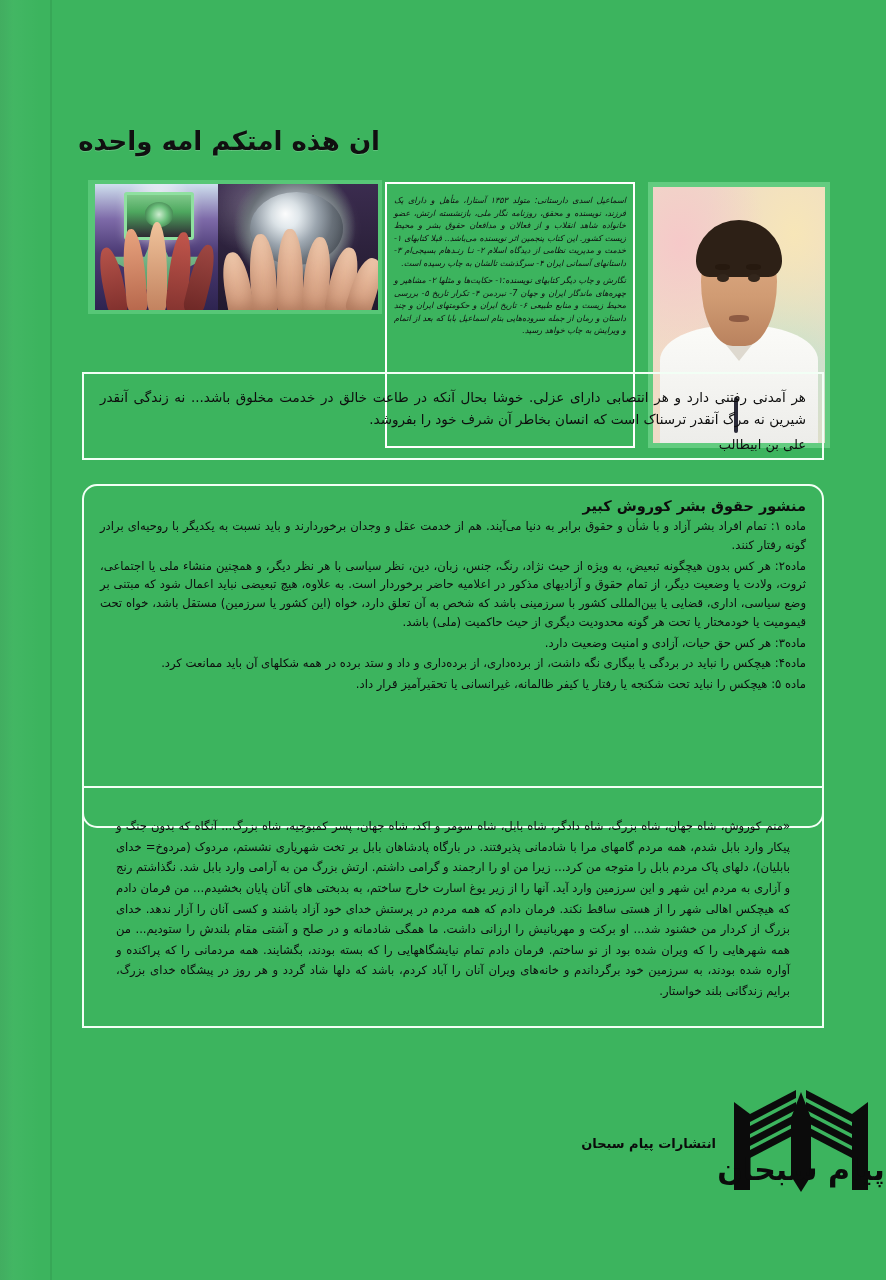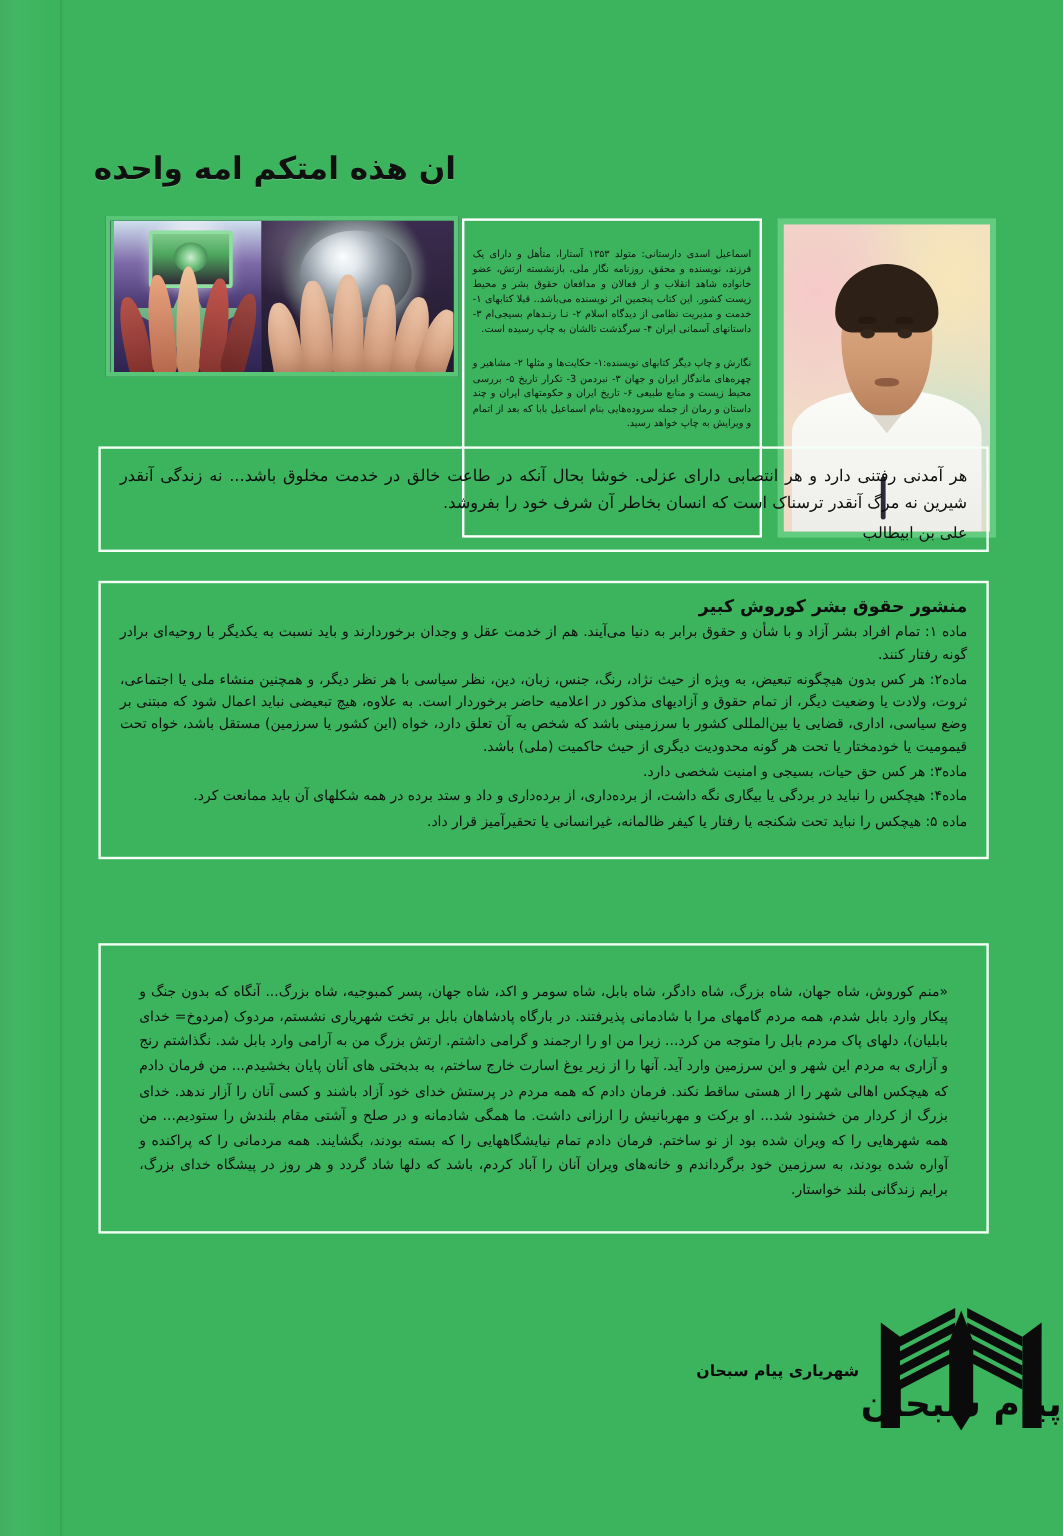--- a/index.html
+++ b/index.html
@@ -126,21 +126,21 @@
     box-sizing:border-box;
     border:2px solid #ffffff;
     padding:5px 7px 4px 7px;
     direction:rtl;
     text-align:justify;
     color:#101010;
     font-size:8.1px;
     line-height:1.55;
     overflow:hidden;
   }
-  .bio p{margin:16px 0 3px 0;}
+  .bio p{margin:5px 0 3px 0;font-style:italic;}
 
   
   .portrait{
     position:absolute;left:648px;top:96px;
     width:182px;height:266px;
     box-sizing:border-box;
     border:5px solid #63cc80;
     background:linear-gradient(135deg,#f4d8c9 0%,#f2e0cd 22%,#cfe6da 45%,#f7dcc6 70%,#e9d4bf 100%);
     overflow:hidden;
   }
@@ -177,21 +177,21 @@
     border:2px solid #f2fff5;
     direction:rtl;
     color:#0d0d0d;
     text-align:justify;
   }
   .box .inner{padding:12px 16px 10px 16px;}
   .quote-box{left:82px;right:62px;top:372px;height:88px;}
   .quote-box .line{font-size:13.5px;line-height:1.65;margin:0;}
   .quote-box .attrib{font-size:13px;margin:6px 0 0 0;text-align:right;}
 
-  .charter-box{left:82px;right:62px;top:484px;height:232px;}
+  .charter-box{left:82px;right:62px;top:484px;height:344px;border-radius:15px;}
   .charter-title{font-size:14.5px;font-weight:bold;margin:0 0 3px 0;text-align:right;}
   .charter-box p.art{font-size:11.6px;line-height:1.62;margin:0 0 2px 0;}
 
   .cyrus-box{left:82px;right:62px;top:786px;height:242px;}
   .cyrus-box p{font-size:11.6px;line-height:1.78;margin:16px;text-align:justify;}
 
   
   .publisher{
     position:absolute;left:0;right:0;top:1072px;
     display:flex;align-items:center;
@@ -229,21 +229,21 @@
         <div class="rhand a"></div>
         <div class="rhand b"></div>
         <div class="rhand c"></div>
         <div class="rhand d"></div>
         <div class="rhand e"></div>
       </div>
     </div>
 
     <div class="bio">
       <p>اسماعیل اسدی دارستانی: متولد ۱۳۵۳ آستارا، متأهل و دارای یک فرزند، نویسنده و محقق، روزنامه نگار ملی، بازنشسته ارتش، عضو خانواده شاهد انقلاب و از فعالان و مدافعان حقوق بشر و محیط زیست کشور. این کتاب پنجمین اثر نویسنده می‌باشد.. قبلا کتابهای ۱- خدمت و مدیریت نظامی از دیدگاه اسلام ۲- نـا رنـدهام بسیجی‌ام ۳- داستانهای آسمانی ایران ۴- سرگذشت تالشان به چاپ رسیده است.</p>
-      <p>نگارش و چاپ دیگر کتابهای نویسنده:۱- حکایت‌ها و مثلها ۲- مشاهیر و چهره‌های ماندگار ایران و جهان ۳- نبردمن 3- تکرار تاریخ ۵- بررسی محیط زیست و منابع طبیعی ۶- تاریخ ایران و حکومتهای ایران و چند داستان و رمان از جمله سروده‌هایی بنام اسماعیل بابا که بعد از اتمام و ویرایش به چاپ خواهد رسید.</p>
+      <p>نگارش و چاپ دیگر کتابهای نویسنده:۱- حکایت‌ها و مثلها ۲- مشاهیر و چهره‌های ماندگار ایران و جهان 7- نبردمن ۴- تکرار تاریخ ۵- بررسی محیط زیست و منابع طبیعی ۶- تاریخ ایران و حکومتهای ایران و چند داستان و رمان از جمله سروده‌هایی بنام اسماعیل بابا که بعد از اتمام و ویرایش به چاپ خواهد رسید.</p>
     </div>
 
     <div class="portrait">
       <div class="p-bg"></div>
       <div class="p-body"></div>
       <div class="p-neck"></div>
       <div class="p-collar"></div>
       <div class="p-face"></div>
       <div class="p-hair"></div>
       <div class="p-brow l"></div>
@@ -260,21 +260,21 @@
       <p class="line">هر آمدنی رفتنی دارد و هر انتصابی دارای عزلی. خوشا بحال آنکه در طاعت خالق در خدمت مخلوق باشد... نه زندگی آنقدر شیرین نه مرگ آنقدر ترسناک است که انسان بخاطر آن شرف خود را بفروشد.</p>
       <p class="attrib">علی بن ابیطالب</p>
     </div>
   </div>
 
   <div class="box charter-box">
     <div class="inner">
       <p class="charter-title">منشور حقوق بشر کوروش کبیر</p>
       <p class="art">ماده ۱: تمام افراد بشر آزاد و با شأن و حقوق برابر به دنیا می‌آیند. هم از خدمت عقل و وجدان برخوردارند و باید نسبت به یکدیگر با روحیه‌ای برادر گونه رفتار کنند.</p>
       <p class="art">ماده۲: هر کس بدون هیچگونه تبعیض، به ویژه از حیث نژاد، رنگ، جنس، زبان، دین، نظر سیاسی با هر نظر دیگر، و همچنین منشاء ملی یا اجتماعی، ثروت، ولادت یا وضعیت دیگر، از تمام حقوق و آزادیهای مذکور در اعلامیه حاضر برخوردار است. به علاوه، هیچ تبعیضی نباید اعمال شود که مبتنی بر وضع سیاسی، اداری، قضایی یا بین‌المللی کشور با سرزمینی باشد که شخص به آن تعلق دارد، خواه (این کشور یا سرزمین) مستقل باشد، خواه تحت قیمومیت یا خودمختار یا تحت هر گونه محدودیت دیگری از حیث حاکمیت (ملی) باشد.</p>
-      <p class="art">ماده۳: هر کس حق حیات، بسیجی و امنیت شخصی دارد.</p>
+      <p class="art">ماده۳: هر کس حق حیات، آزادی و امنیت وضعیت دارد.</p>
       <p class="art">ماده۴: هیچکس را نباید در بردگی یا بیگاری نگه داشت، از برده‌داری، از برده‌داری و داد و ستد برده در همه شکلهای آن باید ممانعت کرد.</p>
       <p class="art">ماده ۵: هیچکس را نباید تحت شکنجه یا رفتار یا کیفر ظالمانه، غیرانسانی یا تحقیرآمیز قرار داد.</p>
     </div>
   </div>
 
   <div class="box cyrus-box">
     <div class="inner">
       <p>«منم کوروش، شاه جهان، شاه بزرگ، شاه دادگر، شاه بابل، شاه سومر و اکد، شاه جهان، پسر کمبوجیه، شاه بزرگ... آنگاه که بدون جنگ و پیکار وارد بابل شدم، همه مردم گامهای مرا با شادمانی پذیرفتند. در بارگاه پادشاهان بابل بر تخت شهریاری نشستم، مردوک (مردوخ= خدای بابلیان)، دلهای پاک مردم بابل را متوجه من کرد... زیرا من او را ارجمند و گرامی داشتم. ارتش بزرگ من به آرامی وارد بابل شد. نگذاشتم رنج و آزاری به مردم این شهر و این سرزمین وارد آید. آنها را از زیر یوغ اسارت خارج ساختم، به بدبختی های آنان پایان بخشیدم... من فرمان دادم که هیچکس اهالی شهر را از هستی ساقط نکند. فرمان دادم که همه مردم در پرستش خدای خود آزاد باشند و کسی آنان را آزار ندهد. خدای بزرگ از کردار من خشنود شد... او برکت و مهربانیش را ارزانی داشت. ما همگی شادمانه و در صلح و آشتی مقام بلندش را ستودیم... من همه شهرهایی را که ویران شده بود از نو ساختم. فرمان دادم تمام نیایشگاههایی را که بسته بودند، بگشایند. همه مردمانی را که پراکنده و آواره شده بودند، به سرزمین خود برگرداندم و خانه‌های ویران آنان را آباد کردم، باشد که دلها شاد گردد و هر روز در پیشگاه خدای بزرگ، برایم زندگانی بلند خواستار.</p>
     </div>
   </div>
@@ -300,15 +300,15 @@
           <path d="M136 78 L90 54 L90 62 L136 86 Z"></path>
 
           <path d="M85 20 L95 46 L95 104 L85 120 L75 104 L75 46 Z"></path>
 
           <path d="M18 112 L152 112 L152 122 L18 122 Z" opacity="0.0"></path>
         </g>
 
         <text x="85" y="108" text-anchor="middle" font-family="'DejaVu Sans','Liberation Sans',sans-serif" font-size="30" font-weight="bold" fill="#0b0b0b">پیام سبحان</text>
       </svg>
     </div>
-    <div class="pub-name">شهریاری پیام سبحان</div>
+    <div class="pub-name">انتشارات پیام سبحان</div>
   </div>
 </div>
 
 </body></html>

